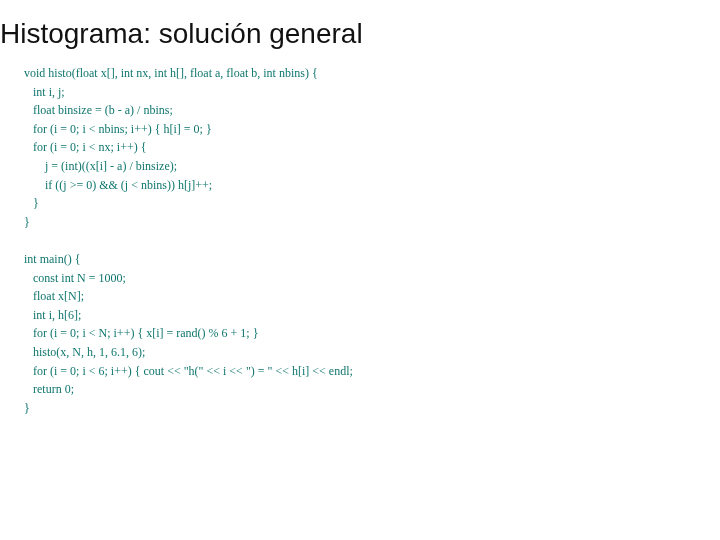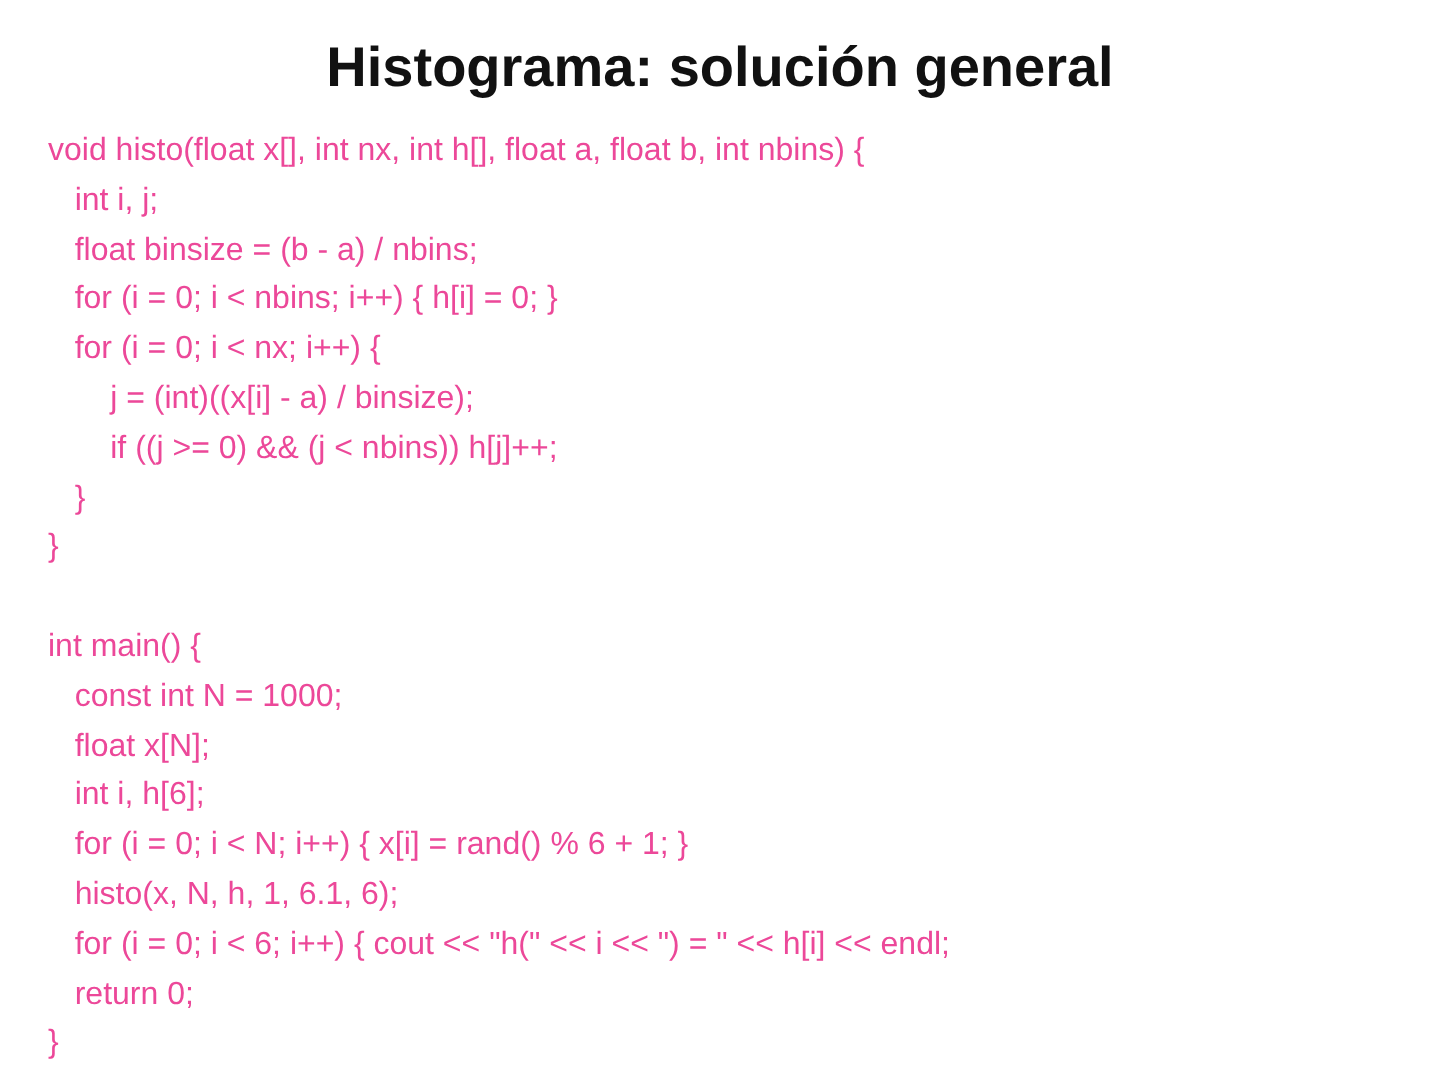--- a/index.html
+++ b/index.html
@@ -10,31 +10,31 @@
 
     body {
       background: #ffffff;
       width: 720px;
       height: 540px;
       font-family: Arial, sans-serif;
       overflow: hidden;
     }
 
     .page-title {
-      text-align: center;
+      text-align: left;
       font-size: 28px;
-      font-weight: bold;
+      font-weight: normal;
       padding: 18px 0 14px 0;
       color: #111111;
     }
 
     .code-block {
-      font-family: Liberation Sans, sans-serif;
-      font-size: 16px;
-      color: #ec4899;
+      font-family: Liberation Serif, serif;
+      font-size: 12px;
+      color: #0f766e;
       padding: 0 24px;
       line-height: 1.55;
       white-space: pre;
     }
   </style>
 </head>
 <body>
 
 <h1 class="page-title">Histograma: solución general</h1>
 

